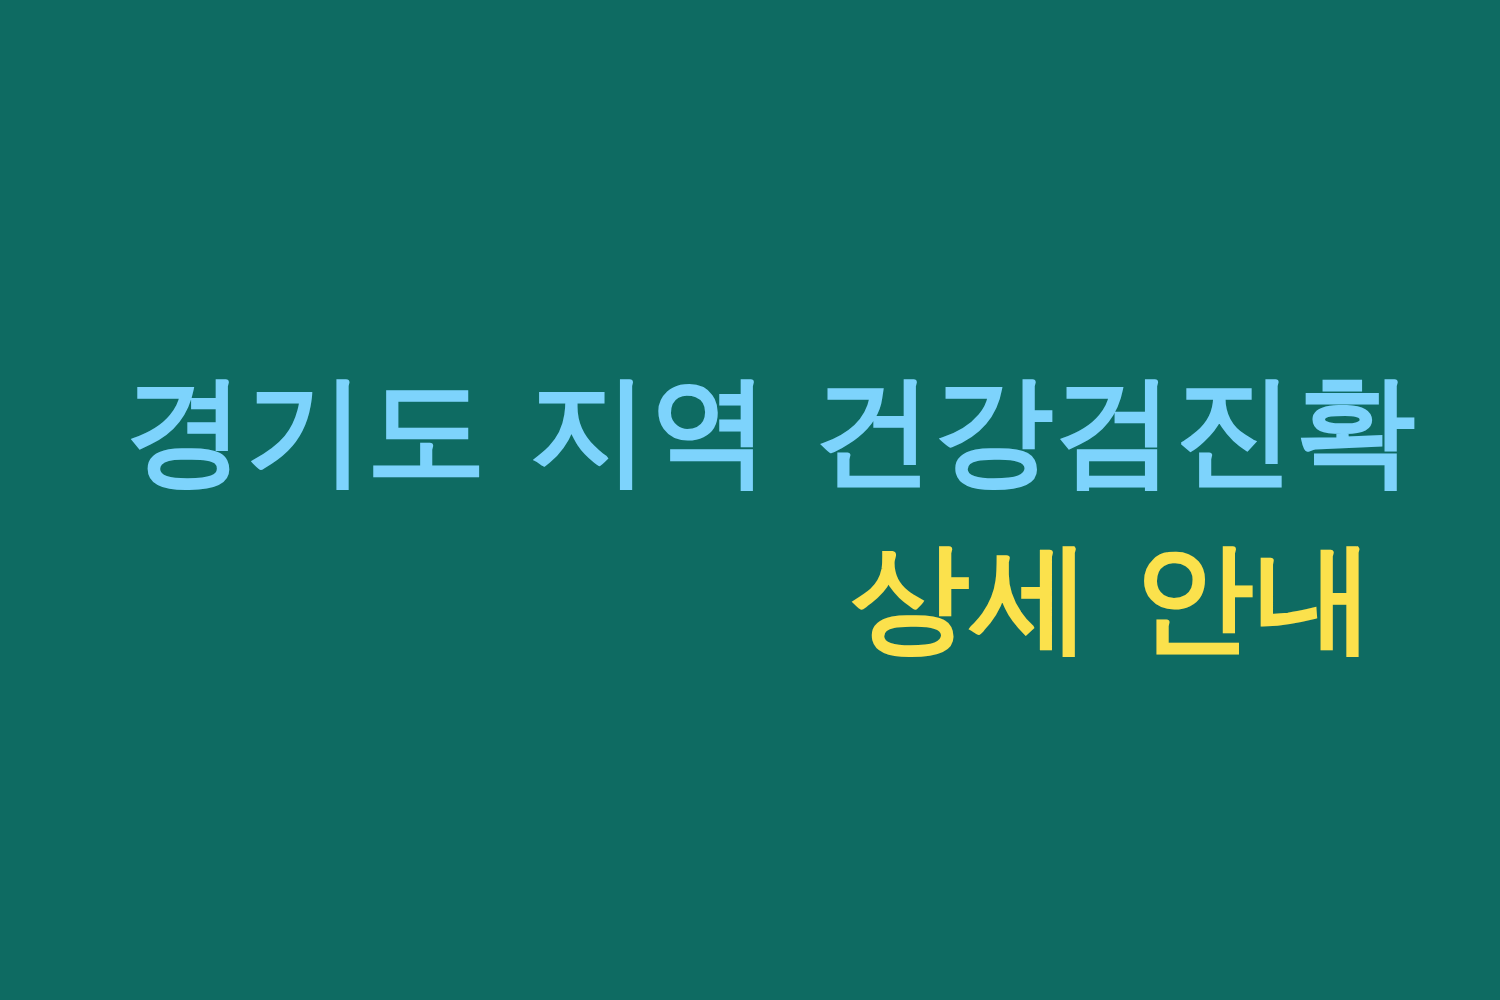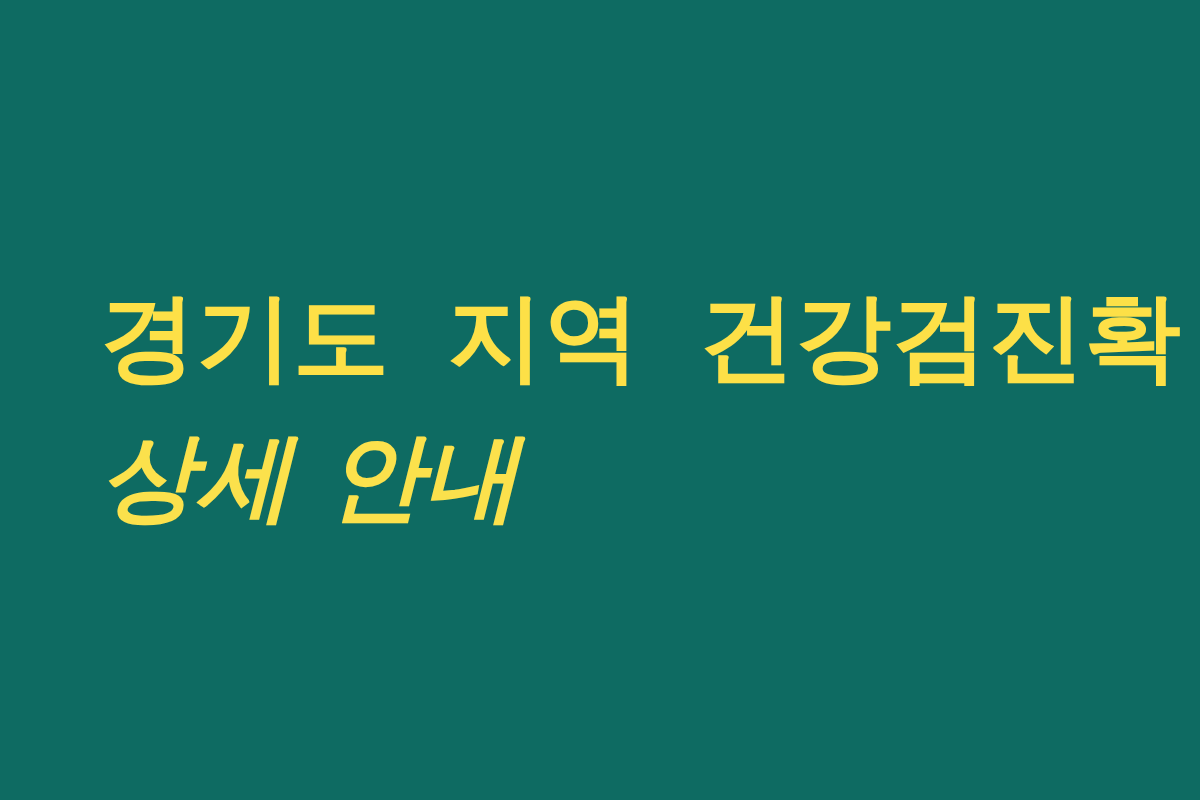--- a/index.html
+++ b/index.html
@@ -45,31 +45,30 @@
     text-rendering: optimizeLegibility;
   }
 
   
   .title-line.line-1,
   .title-line.line-2 {
     text-align: center;
   }
 
   .title-line.line-3 {
-    text-align: left;
-    font-style: italic;
+    text-align: right;
   }
 </style>
 </head>
 <body>
 
 <div id="title-card" style="background-color: rgb(14, 107, 98);">
 
   <div id="title-block">
 
-    <span class="title-line line-1" style="color: #fde047; font-family: Liberation Mono, monospace;">경기도 지역 건강검진확</span>
+    <span class="title-line line-1" style="color: #7dd3fc;">경기도 지역 건강검진확</span>
 
 
     <span class="title-line line-3" style="color: rgb(251, 225, 76);">상세 안내</span>
 
   </div>
 
 </div>
 
 </body></html>

